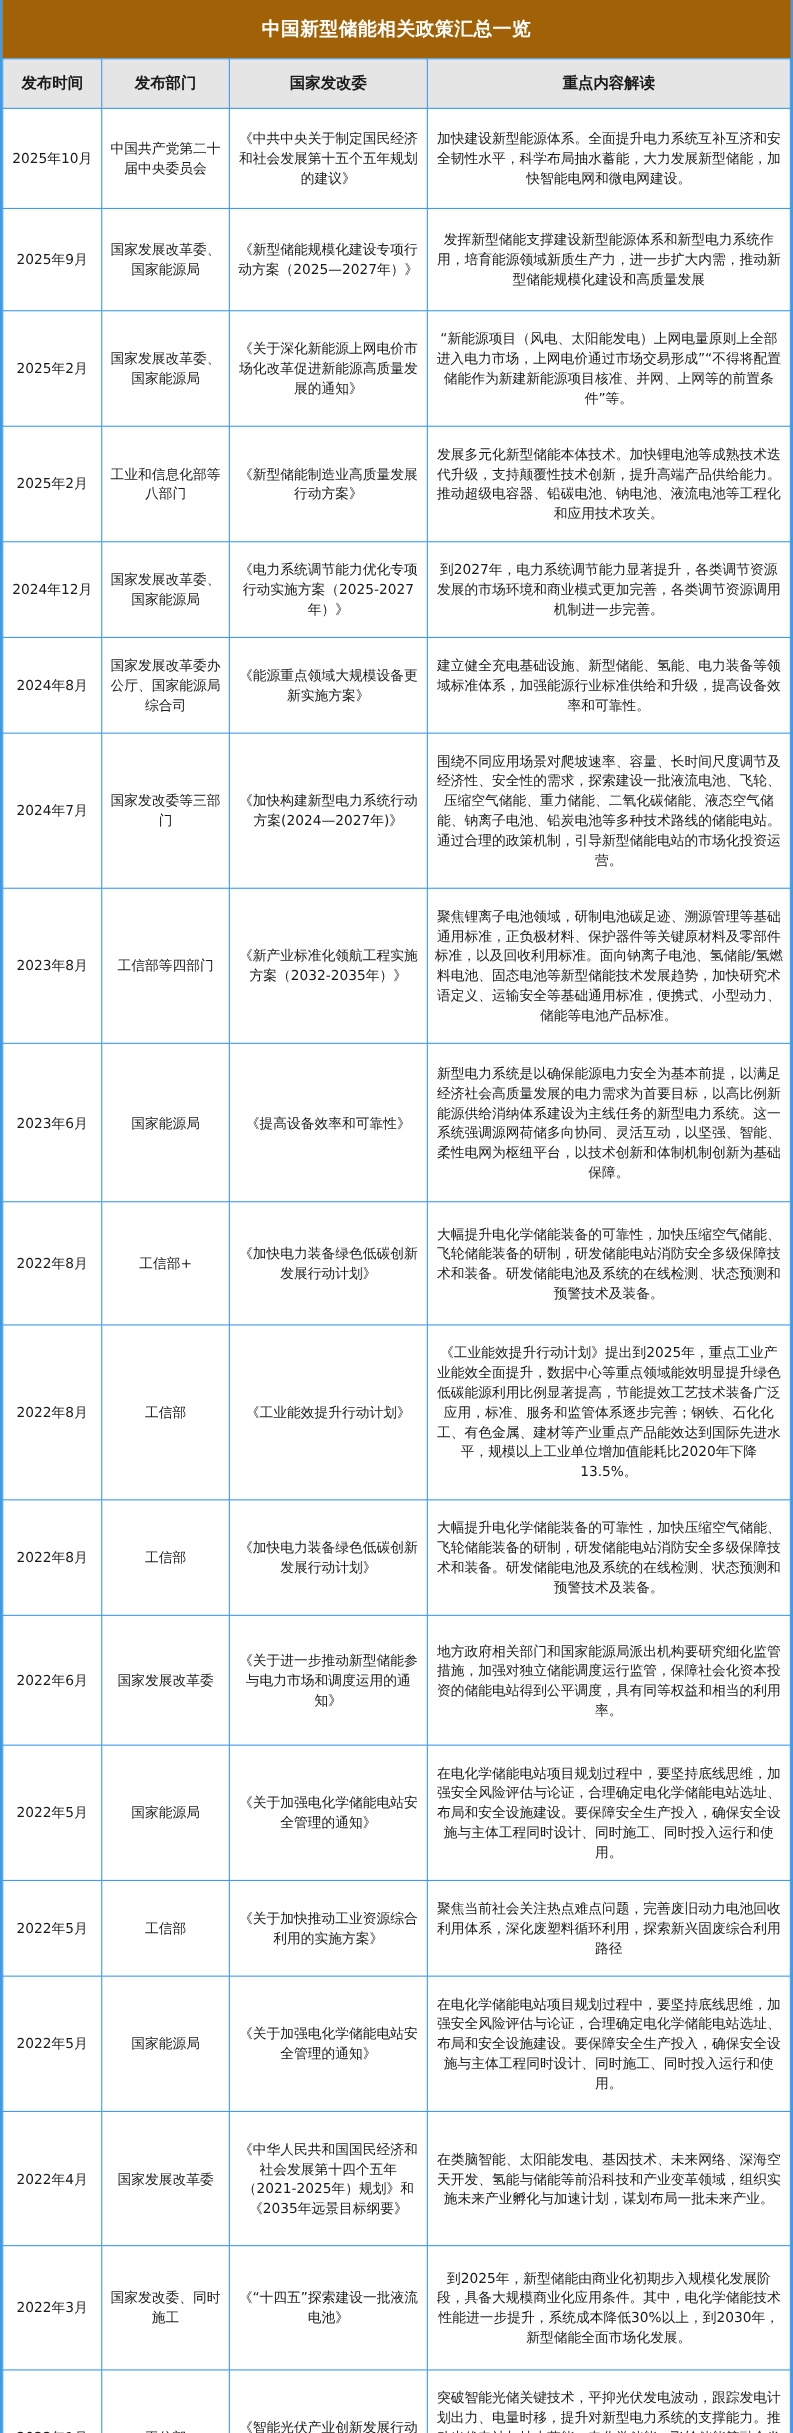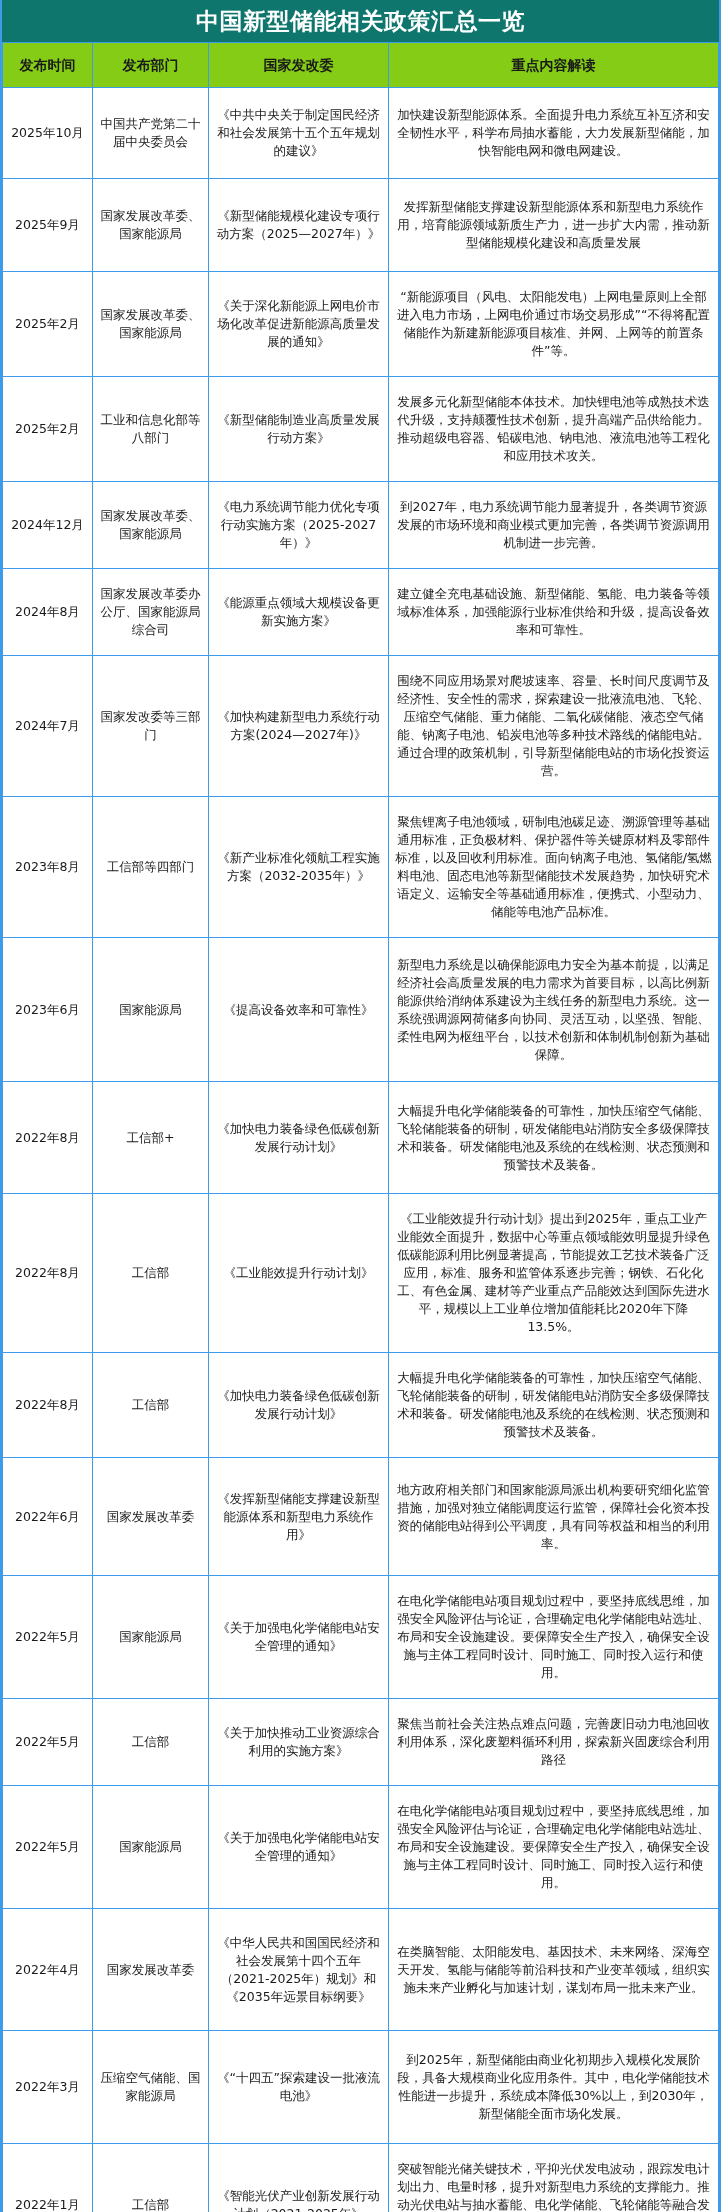--- a/index.html
+++ b/index.html
@@ -1,22 +1,22 @@
 <!DOCTYPE html>
 <html><head>
 <meta charset="utf-8">
 <style>
   html, body { margin: 0; padding: 0; background: #ffffff; }
   body { width: 721px; height: 2212px; overflow: hidden; font-family: "DejaVu Sans", "Liberation Sans", sans-serif; color: #1a1a1a; }
   .wrap { width: 721px; box-sizing: border-box; border-left: 2px solid #3d9be9; border-right: 2px solid #3d9be9; border-bottom: 2px solid #3d9be9; }
-  .title { height: 42px; background: #0f766e; color: #ffffff; display: flex; align-items: center; justify-content: center; font-family: "DejaVu Serif", "Liberation Serif", serif; font-size: 23px; font-weight: bold; letter-spacing: 0.5px; }
+  .title { height: 53px; background: #a16207; color: #ffffff; display: flex; align-items: center; justify-content: center; font-family: "DejaVu Serif", "Liberation Serif", serif; font-size: 17px; font-weight: bold; letter-spacing: 0.5px; }
   table { width: 100%; border-collapse: collapse; table-layout: fixed; }
   col.c1 { width: 90px; } col.c2 { width: 116px; } col.c3 { width: 180px; } col.c4 { width: auto; }
   th, td { border: 1px solid #3d9be9; text-align: center; vertical-align: middle; padding: 0 4px; font-size: 12.5px; line-height: 18px; }
-  thead th { background: #84cc16; height: 44px; font-weight: bold; font-size: 14px; }
+  thead th { background: #e5e5e5; height: 44px; font-weight: bold; font-size: 14px; }
   td.t1 { white-space: nowrap; padding: 0 2px; }
   td.t4 { padding: 16px 6px; }
   .footer { height: 32px; display: flex; align-items: center; justify-content: flex-end; padding-right: 6px; font-size: 11px; border-top: 6px solid #fca5a5; }
 </style>
 </head>
 <body>
 
 <div class="wrap">
   <div class="title">中国新型储能相关政策汇总一览</div>
   <table>
@@ -103,21 +103,21 @@
         </tr>
         <tr style="height: 100px;">
           <td class="t1">2022年8月</td>
           <td class="t2">工信部</td>
           <td class="t3">《加快电力装备绿色低碳创新发展行动计划》</td>
           <td class="t4">大幅提升电化学储能装备的可靠性，加快压缩空气储能、飞轮储能装备的研制，研发储能电站消防安全多级保障技术和装备。研发储能电池及系统的在线检测、状态预测和预警技术及装备。</td>
         </tr>
         <tr style="height: 118px;">
           <td class="t1">2022年6月</td>
           <td class="t2">国家发展改革委</td>
-          <td class="t3">《发挥新型储能支撑建设新型能源体系和新型电力系统作用》</td>
+          <td class="t3">《关于进一步推动新型储能参与电力市场和调度运用的通知》</td>
           <td class="t4">地方政府相关部门和国家能源局派出机构要研究细化监管措施，加强对独立储能调度运行监管，保障社会化资本投资的储能电站得到公平调度，具有同等权益和相当的利用率。</td>
         </tr>
         <tr style="height: 117px;">
           <td class="t1">2022年5月</td>
           <td class="t2">国家能源局</td>
           <td class="t3">《关于加强电化学储能电站安全管理的通知》</td>
           <td class="t4">在电化学储能电站项目规划过程中，要坚持底线思维，加强安全风险评估与论证，合理确定电化学储能电站选址、布局和安全设施建设。要保障安全生产投入，确保安全设施与主体工程同时设计、同时施工、同时投入运行和使用。</td>
         </tr>
         <tr style="height: 87px;">
           <td class="t1">2022年5月</td>
@@ -132,21 +132,21 @@
           <td class="t4">在电化学储能电站项目规划过程中，要坚持底线思维，加强安全风险评估与论证，合理确定电化学储能电站选址、布局和安全设施建设。要保障安全生产投入，确保安全设施与主体工程同时设计、同时施工、同时投入运行和使用。</td>
         </tr>
         <tr style="height: 122px;">
           <td class="t1">2022年4月</td>
           <td class="t2">国家发展改革委</td>
           <td class="t3">《中华人民共和国国民经济和社会发展第十四个五年（2021-2025年）规划》和《2035年远景目标纲要》</td>
           <td class="t4">在类脑智能、太阳能发电、基因技术、未来网络、深海空天开发、氢能与储能等前沿科技和产业变革领域，组织实施未来产业孵化与加速计划，谋划布局一批未来产业。</td>
         </tr>
         <tr style="height: 113px;">
           <td class="t1">2022年3月</td>
-          <td class="t2">压缩空气储能、国家能源局</td>
+          <td class="t2">国家发改委、同时施工</td>
           <td class="t3">《“十四五”探索建设一批液流电池》</td>
           <td class="t4">到2025年，新型储能由商业化初期步入规模化发展阶段，具备大规模商业化应用条件。其中，电化学储能技术性能进一步提升，系统成本降低30%以上，到2030年，新型储能全面市场化发展。</td>
         </tr>
         <tr style="height: 103px;">
           <td class="t1">2022年1月</td>
           <td class="t2">工信部</td>
           <td class="t3">《智能光伏产业创新发展行动计划（2021-2025年》</td>
           <td class="t4">突破智能光储关键技术，平抑光伏发电波动，跟踪发电计划出力、电量时移，提升对新型电力系统的支撑能力。推动光伏电站与抽水蓄能、电化学储能、飞轮储能等融合发展，建设一批电源侧光伏储能项目，保障光伏发电高效消纳利用。</td>
         </tr>
       </tbody>

